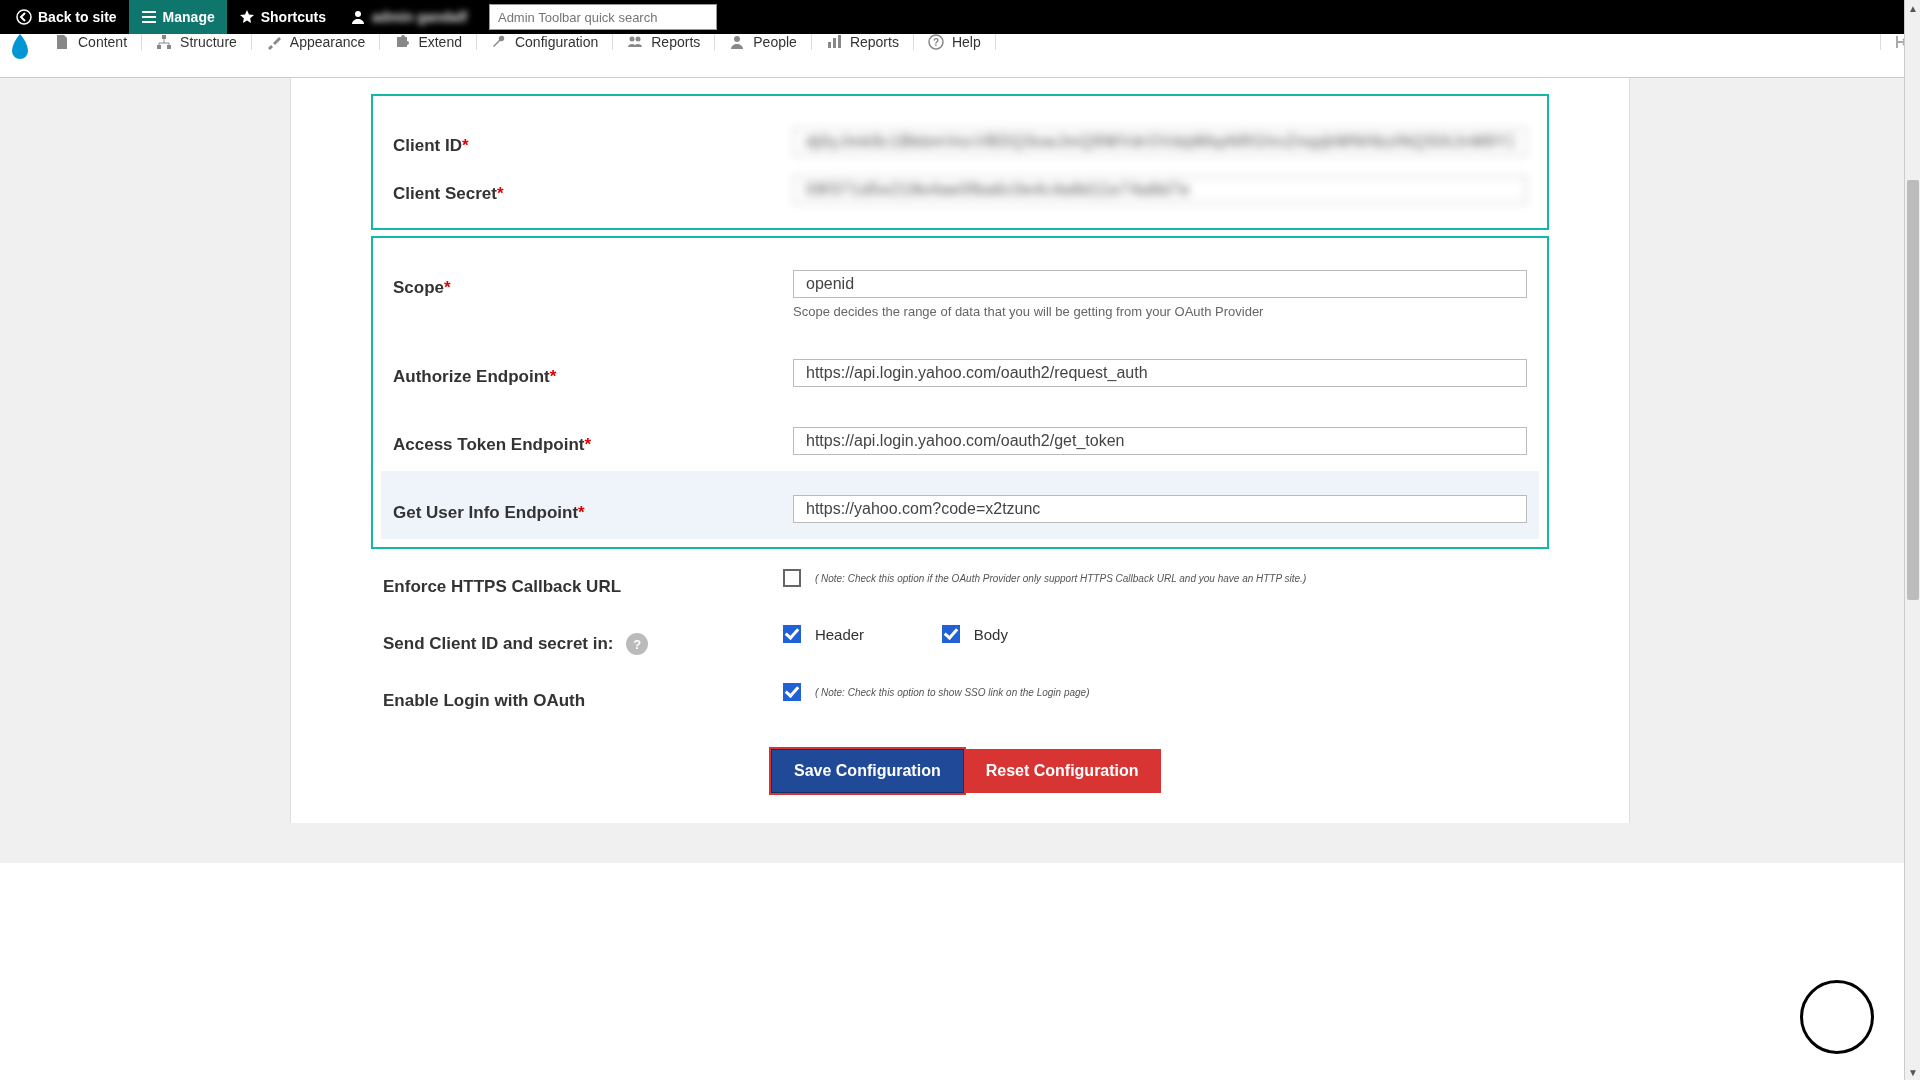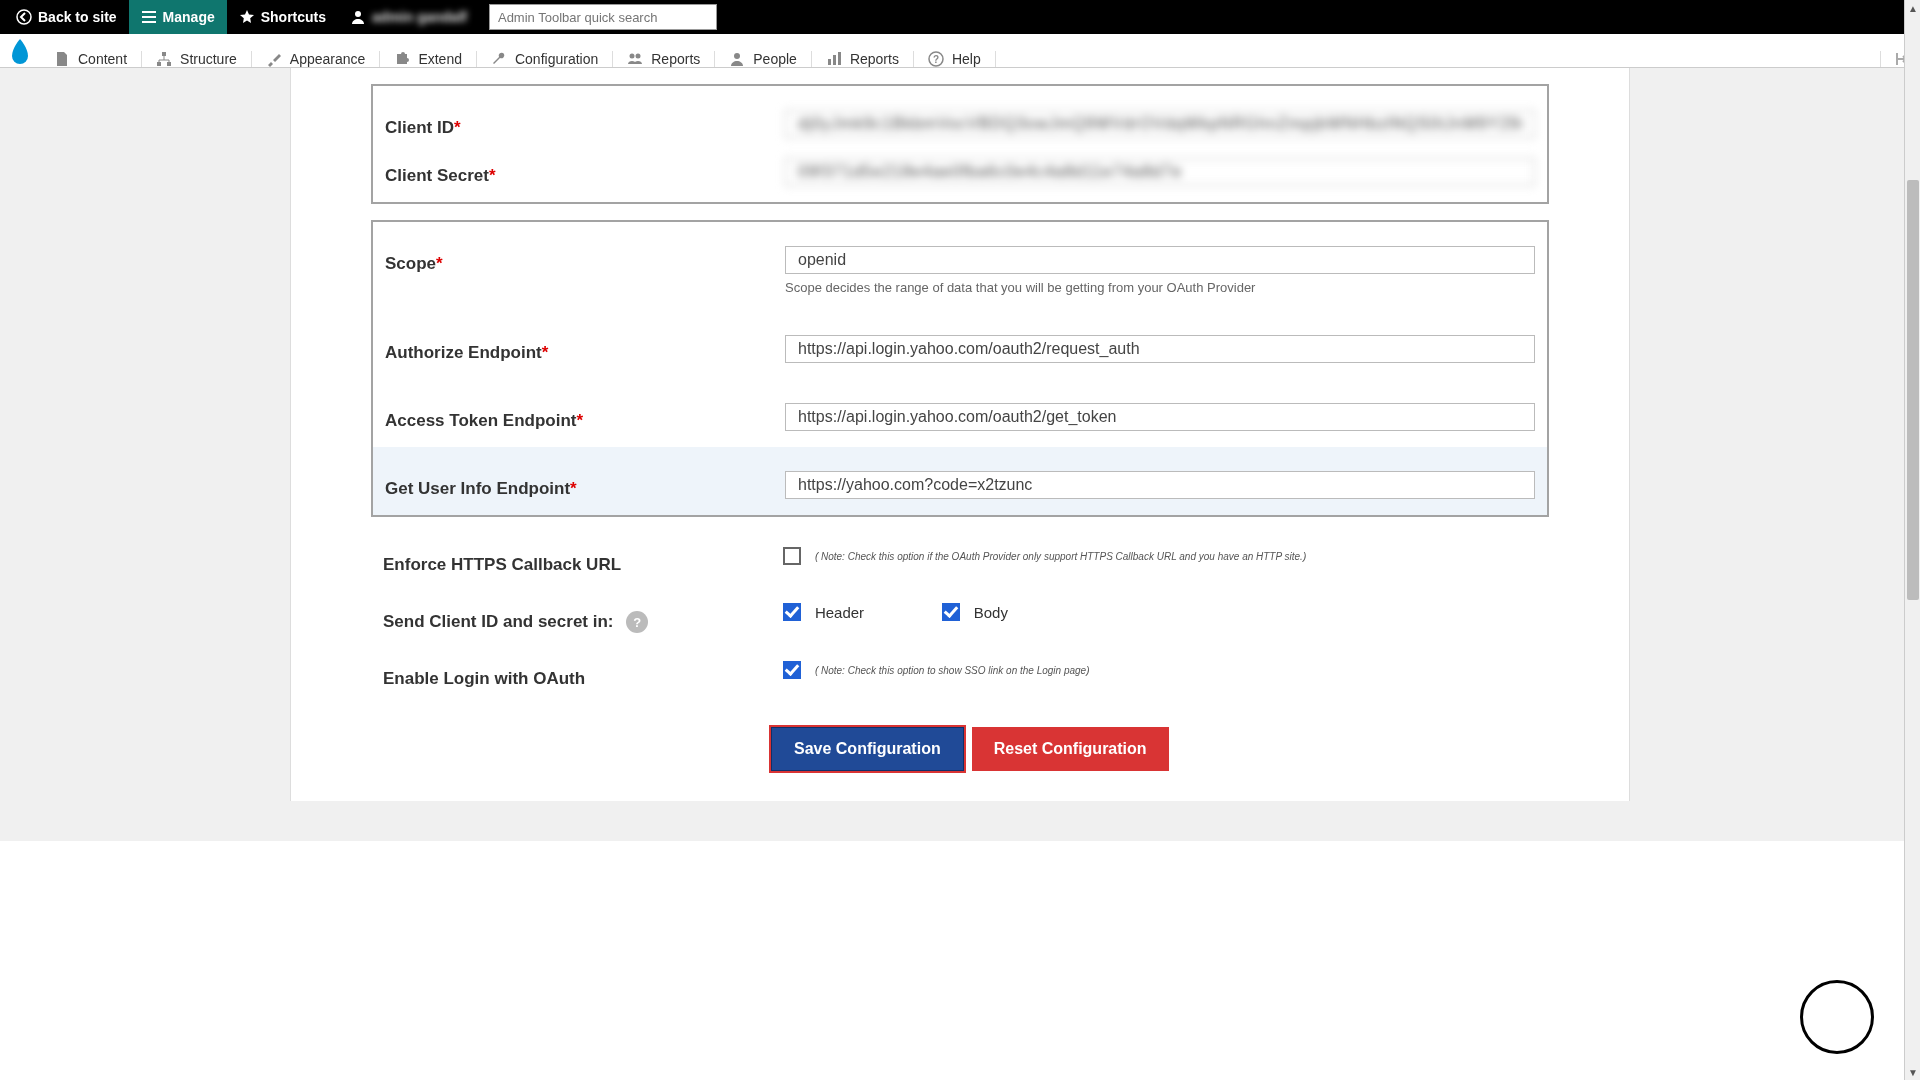--- a/index.html
+++ b/index.html
@@ -8,51 +8,51 @@
   
   .topbar { background: #000; height: 34px; display: flex; align-items: center; color: #fff; padding: 0 4px; }
   .topbar .tb-item { display: flex; align-items: center; gap: 6px; padding: 0 12px; height: 100%; cursor: pointer; font-size: 14px; font-weight: 600; }
   .topbar .tb-item.active { background: #0f766e; }
   .tb-icon { display: inline-flex; align-items: center; justify-content: center; }
   .tb-search { flex: 0 0 auto; margin-left: 10px; }
   .tb-search input { width: 228px; height: 26px; padding: 2px 8px; border: 1px solid #999; font-size: 13px; background: #fff; }
   .tb-user { filter: blur(3px); color: #ddd; }
   
   
-  .adminbar { background: #fff; border-bottom: 1px solid #ccc; height: 34px; display: flex; align-items: flex-end; }
+  .adminbar { background: #fff; border-bottom: 1px solid #ccc; height: 44px; display: flex; align-items: flex-start; }
   .adminbar .logo { width: 40px; background: #fff; display:flex; align-items:center; justify-content:center; }
   .adminbar .ab-item { display:flex; align-items:center; gap:8px; padding:0 14px; color:#333; font-size:14px; border-right:1px solid #ddd; cursor:pointer; }
   .ab-icon { color:#777; display:inline-flex; }
   .adminbar .spacer { flex:1; }
   .adminbar .righticon { width:40px; display:flex; align-items:center; justify-content:center; border-left:1px solid #ddd; color:#888; cursor:pointer; }
   
   
   .page-wrap { background:#f0f0f0; padding: 0 0 40px; }
   .page-inner { max-width: 1340px; margin: 0 auto; background:#fff; border-left:1px solid #ddd; border-right:1px solid #ddd; padding: 16px 80px 30px 80px; position: relative; }
   
-  .highlight-box { border: 2px solid #a3a3a3; padding: 0; margin-bottom: 16px; }
+  .highlight-box { border: 2px solid #14b8a6; padding: 8px; margin-bottom: 6px; }
   .field-row { display:flex; padding: 24px 12px 16px 12px; }
   .field-row .label-col { width: 400px; font-weight:700; color:#333; font-size:17px; padding-top:8px; }
   .field-row .label-col .req { color:#d00; }
   .field-row .input-col { flex:1; }
   .field-row .input-col input[type=text] { width:100%; height:28px; border:1px solid #bbb; padding:0 12px; font-size:16px; color:#444; }
   .field-row .hint { font-size:13px; color:#666; margin-top:6px; }
   .blurtext { filter: blur(4px); color:#888; letter-spacing:1px; }
   
   .nobox .field-row { padding: 14px 12px; }
   
   .chk { width:18px; height:18px; appearance:none; border:2px solid #666; background:#fff; cursor:pointer; position:relative; vertical-align:middle; }
   .chk:checked { background:#2061d6; border-color:#2061d6; }
   .chk:checked::after { content:""; position:absolute; left:3px; top:-1px; width:5px; height:10px; border:solid #fff; border-width:0 3px 3px 0; transform:rotate(42deg); }
   .chklabel { margin-left:10px; color:#333; font-size:15px; vertical-align:middle; }
   .note { font-style:italic; color:#555; font-size:10px; }
   
   .info-icon { display:inline-flex; width:22px; height:22px; border-radius:50%; background:#bbb; color:#fff; align-items:center; justify-content:center; font-size:13px; font-weight:700; margin-left:8px; }
   
-  .actions { display:flex; gap:8px; margin-top:24px; padding-left:400px; }
+  .actions { display:flex; gap:0; margin-top:24px; padding-left:400px; }
   .btn { border:none; padding:12px 22px; font-size:16px; font-weight:600; color:#fff; cursor:pointer; }
   .btn-primary { background:#204a97; outline:2px solid #d93434; outline-offset:0; border:1px solid #10306a; }
   .btn-danger { background:#d93434; }
   
   .float-circle { position:fixed; right:46px; bottom:26px; width:74px; height:74px; border-radius:50%; border:3px solid #000; background:#fff; cursor:pointer; }
   
   .row-highlight { background:#eef4fa; }
   
   .scrollbar-region { position:fixed; right:0; top:0; width:16px; height:100%; background:#f0f0f0; border-left:1px solid #ccc; }
   .scroll-thumb { position:absolute; left:2px; width:12px; background:#bcbcbc; border-radius:2px; }

